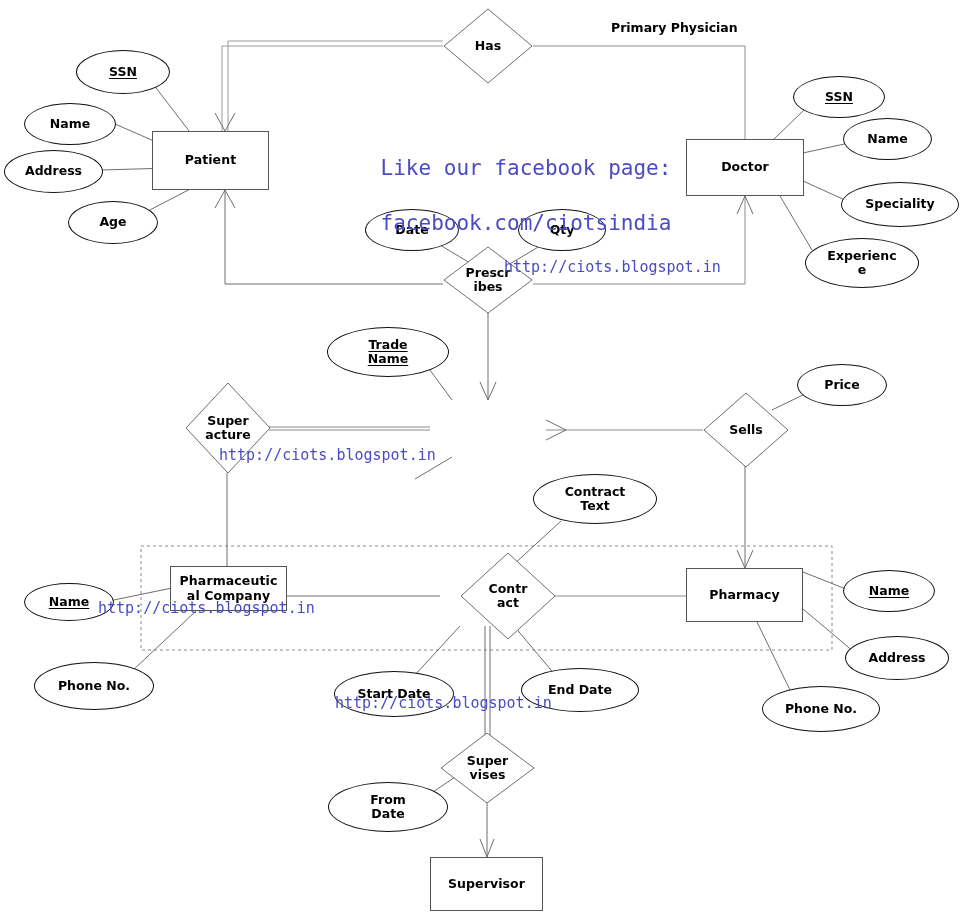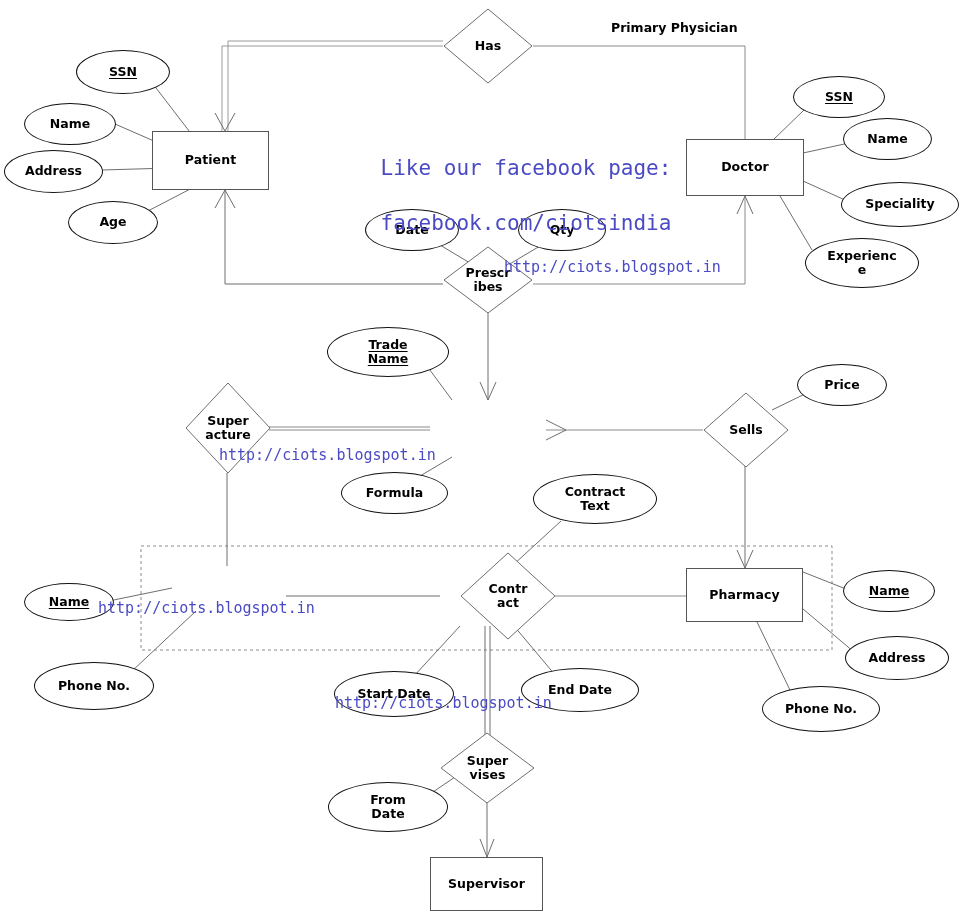--- a/index.html
+++ b/index.html
@@ -173,20 +173,26 @@
 
   <div class="node entity" style="left:152px; top:131px; width:117px; height:59px;">
     <span class="lbl">Patient</span>
   </div>
 
   <div class="node entity" style="left:686px; top:139px; width:118px; height:57px;">
     <span class="lbl">Doctor</span>
   </div>
 
 
+  <div class="node entity" style="left:170px; top:566px; width:117px; height:45px;">
+    <span class="lbl">
+      <span>Pharmaceutic</span><br>
+      <span>al Company</span>
+    </span>
+  </div>
 
   <div class="node entity" style="left:686px; top:568px; width:117px; height:54px;">
     <span class="lbl">Pharmacy</span>
   </div>
 
   <div class="node entity" style="left:430px; top:857px; width:113px; height:54px;">
     <span class="lbl">Supervisor</span>
   </div>
 
   <div class="node rel" style="left:443px; top:8px; width:90px; height:76px;justify-content:center;">
@@ -286,23 +292,20 @@
     <span class="lbl">Qty</span>
   </div>
 
   <div class="node attr key" style="left:327px; top:327px; width:122px; height:50px;">
     <span class="lbl">
       <span>Trade</span><br>
       <span>Name</span>
     </span>
   </div>
 
-  <div class="node attr" style="left:341px; top:472px; width:107px; height:42px;">
-    <span class="lbl">Formula</span>
-  </div>
 
   <div class="node attr" style="left:797px; top:364px; width:90px; height:42px;">
     <span class="lbl">Price</span>
   </div>
 
   <div class="node attr key" style="left:24px; top:583px; width:90px; height:38px;">
     <span class="lbl">Name</span>
   </div>
 
   <div class="node attr" style="left:34px; top:662px; width:120px; height:48px;">

